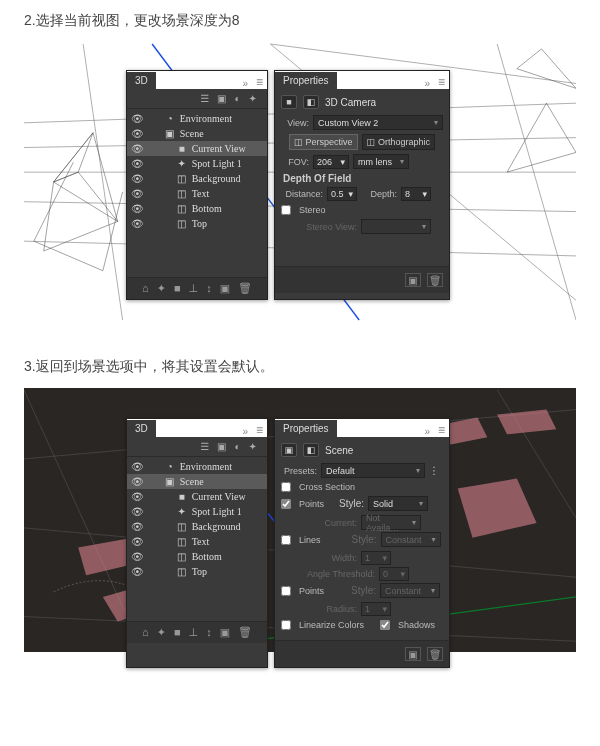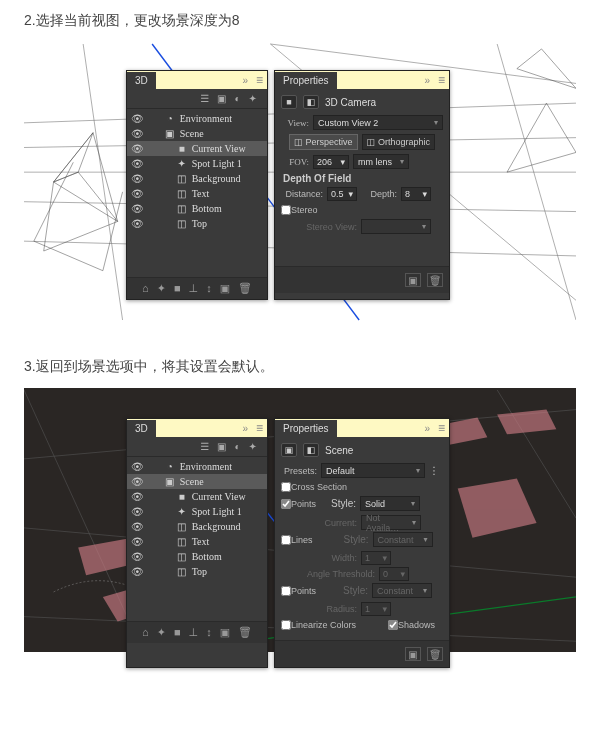--- a/index.html
+++ b/index.html
@@ -10,21 +10,21 @@
   .shot2 { height: 264px; }
   .bg-wire { position:absolute; inset:0; overflow:hidden; background:#fff; }
   .bg-wire svg { width:100%; height:100%; display:block; }
   .bg-dark { position:absolute; inset:0; overflow:hidden; background:#2a2624; }
   .bg-dark svg { width:100%; height:100%; display:block; }
   .panel-row { position: absolute; top: 28px; left: 102px; display: flex; gap: 6px; }
   .shot2 .panel-row { top: 30px; left: 102px; }
   .panel { background: #3a3a3a; color: #c8c8c8; font-size: 10px; font-family: Arial, sans-serif; border:1px solid #222; box-shadow: 0 1px 4px rgba(0,0,0,.4); }
   .panel-3d { width: 142px; }
   .panel-props { width: 176px; }
-  .panel-header { background:#fef9c3; display:flex; align-items:center; height:18px; }
+  .panel-header { background:#ffffff; display:flex; align-items:flex-end; height:18px; }
   .panel-header .tabish { display:flex; gap:0; align-items:center; }
   .panel-header .titletab { background:#3a3a3a; padding:3px 8px; font-size:10px; color:#ddd; }
   .panel-header .spacer { flex:1; }
   .panel-header .dots { padding:0 4px; cursor:pointer; }
   .panel-header .dots::before { content:"»"; font-size:10px; color:#888; }
   .panel-header .menu-icon { padding:0 4px; color:#888; font-size:12px; cursor:pointer; }
   .panel-toolbar { display:flex; justify-content:flex-end; gap:8px; padding:4px 10px; border-bottom:1px solid #2a2a2a; }
   .panel-toolbar span { color:#aaa; font-size:10px; cursor:pointer; }
   .layer-list { padding:2px 0 6px 0; }
   .layer { display:flex; align-items:center; height:15px; padding:1px 4px; gap:4px; }
@@ -37,28 +37,28 @@
   .panel-spacer { height:40px; }
   .shot2 .panel-spacer { height:36px; }
   .panel-footer { display:flex; justify-content:center; gap:8px; padding:4px 6px; border-top:1px solid #2a2a2a; background:#333; }
   .panel-footer span { color:#999; font-size:11px; cursor:pointer; }
   .props-body { padding:4px 6px; }
   .props-top { display:flex; align-items:center; gap:6px; padding:2px 0 6px 0; }
   .props-top .typeicon { width:16px; height:14px; background:#2b2b2b; border:1px solid #555; border-radius:2px; display:inline-flex; align-items:center; justify-content:center; font-size:9px; color:#ccc; }
   .props-top .typelabel { color:#ddd; }
   .row { display:flex; align-items:center; gap:4px; margin-bottom:4px; }
   .row .lbl { width:42px; color:#bbb; text-align:right; font-size:9px; }
-  .row .lbl.w28 { width:28px;font-family:Liberation Serif, serif; }
+  .row .lbl.w28 { width:28px; }
   .field { flex:1; background:#2f2f2f; border:1px solid #222; color:#ddd; font-size:9px; padding:1px 4px; height:15px; display:flex; align-items:center; justify-content:space-between; }
   .field .caret { color:#888; font-size:8px; }
   .btn-toggle { background:#2f2f2f; border:1px solid #222; color:#ccc; font-size:9px; padding:1px 4px; height:16px; display:inline-flex; align-items:center; gap:3px; cursor:pointer; }
   .btn-toggle.active { background:#4a4a4a; border-color:#666; }
   .section-label { color:#ccc; font-size:10px; margin:3px 0 3px 2px; font-weight:bold; }
   .num { width:30px; background:#2f2f2f; border:1px solid #222; color:#ddd; font-size:9px; padding:1px 3px; height:14px; display:inline-flex; align-items:center; justify-content:space-between; }
-  .check { display:inline-flex; align-items:flex-start; gap:0; margin-right:8px; font-size:9px; color:#bbb; cursor:pointer; }
+  .check { display:inline-flex; align-items:flex-start; gap:8px; margin-right:8px; font-size:9px; color:#bbb; cursor:pointer; }
   .check input[type=checkbox]{ width:10px; height:10px; accent-color:#888; }
   .subrow { display:flex; align-items:center; gap:4px; margin:2px 0 2px 16px; }
   .subrow .slbl { width:60px; text-align:right; font-size:9px; color:#999; }
   .subrow.dim .slbl, .subrow.dim .field, .subrow.dim .num { color:#666; }
   .subrow.dim .field, .subrow.dim .num { background:#343434; }
   .props-footer { display:flex; justify-content:space-between; align-items:center; padding:6px 6px; border-top:1px solid #2a2a2a; background:#333; }
   .props-footer .ico { width:16px; height:14px; border:1px solid #555; display:inline-flex; align-items:center; justify-content:center; color:#999; font-size:10px; cursor:pointer; }
   .props-footer .right { display:flex; gap:6px; }
   .props-bottom-gap { height:26px; }
   .shot2 .props-bottom-gap { height:2px; }

